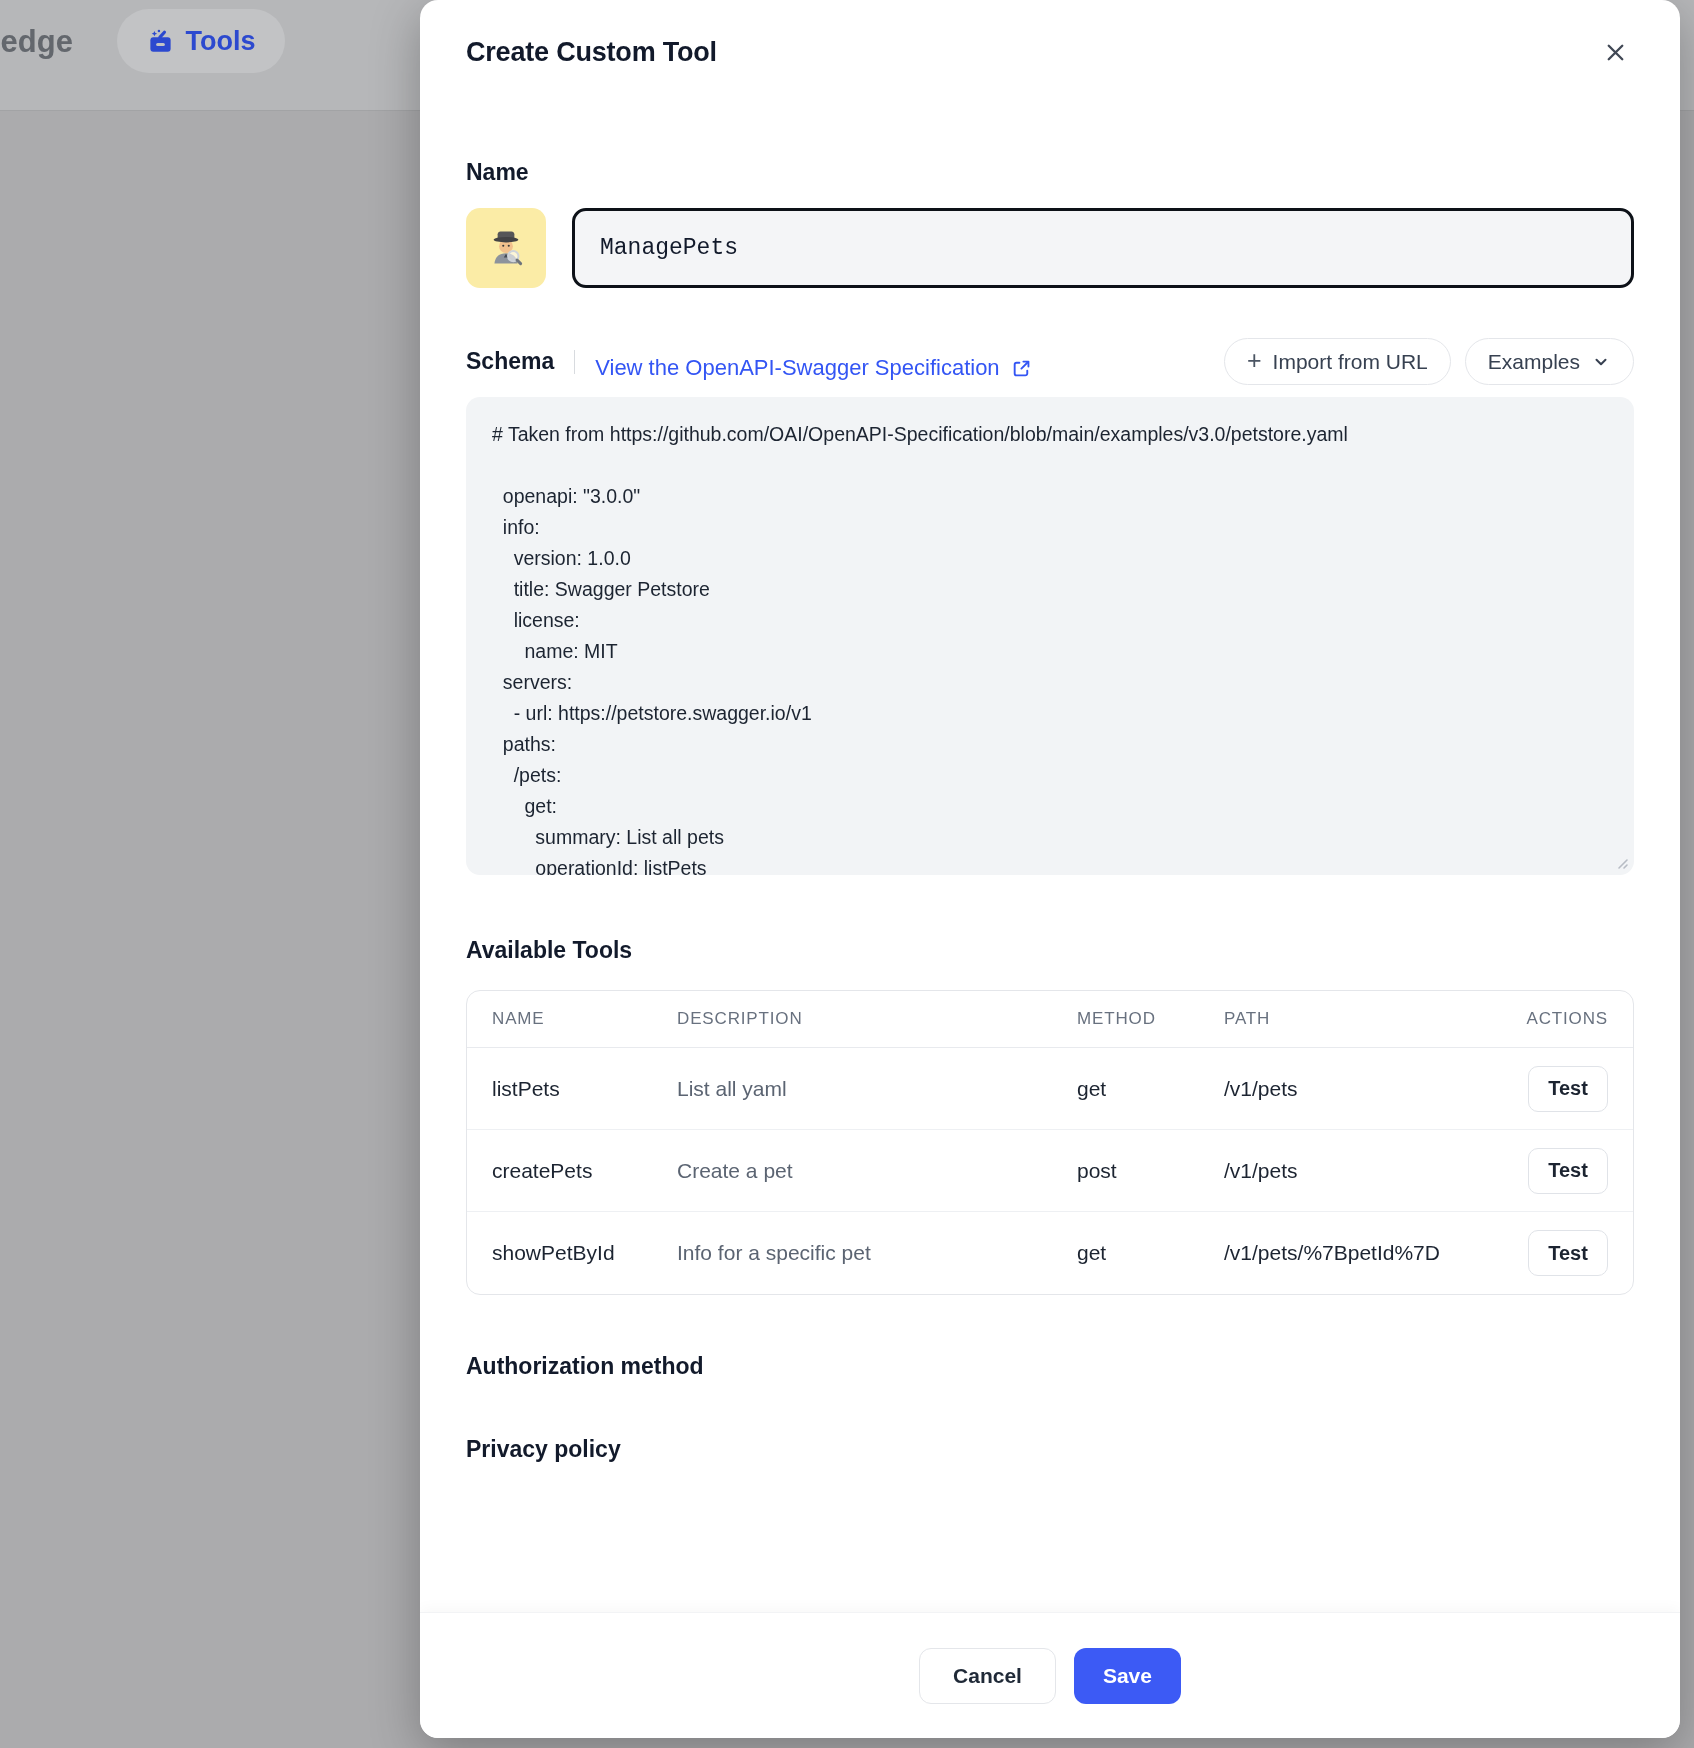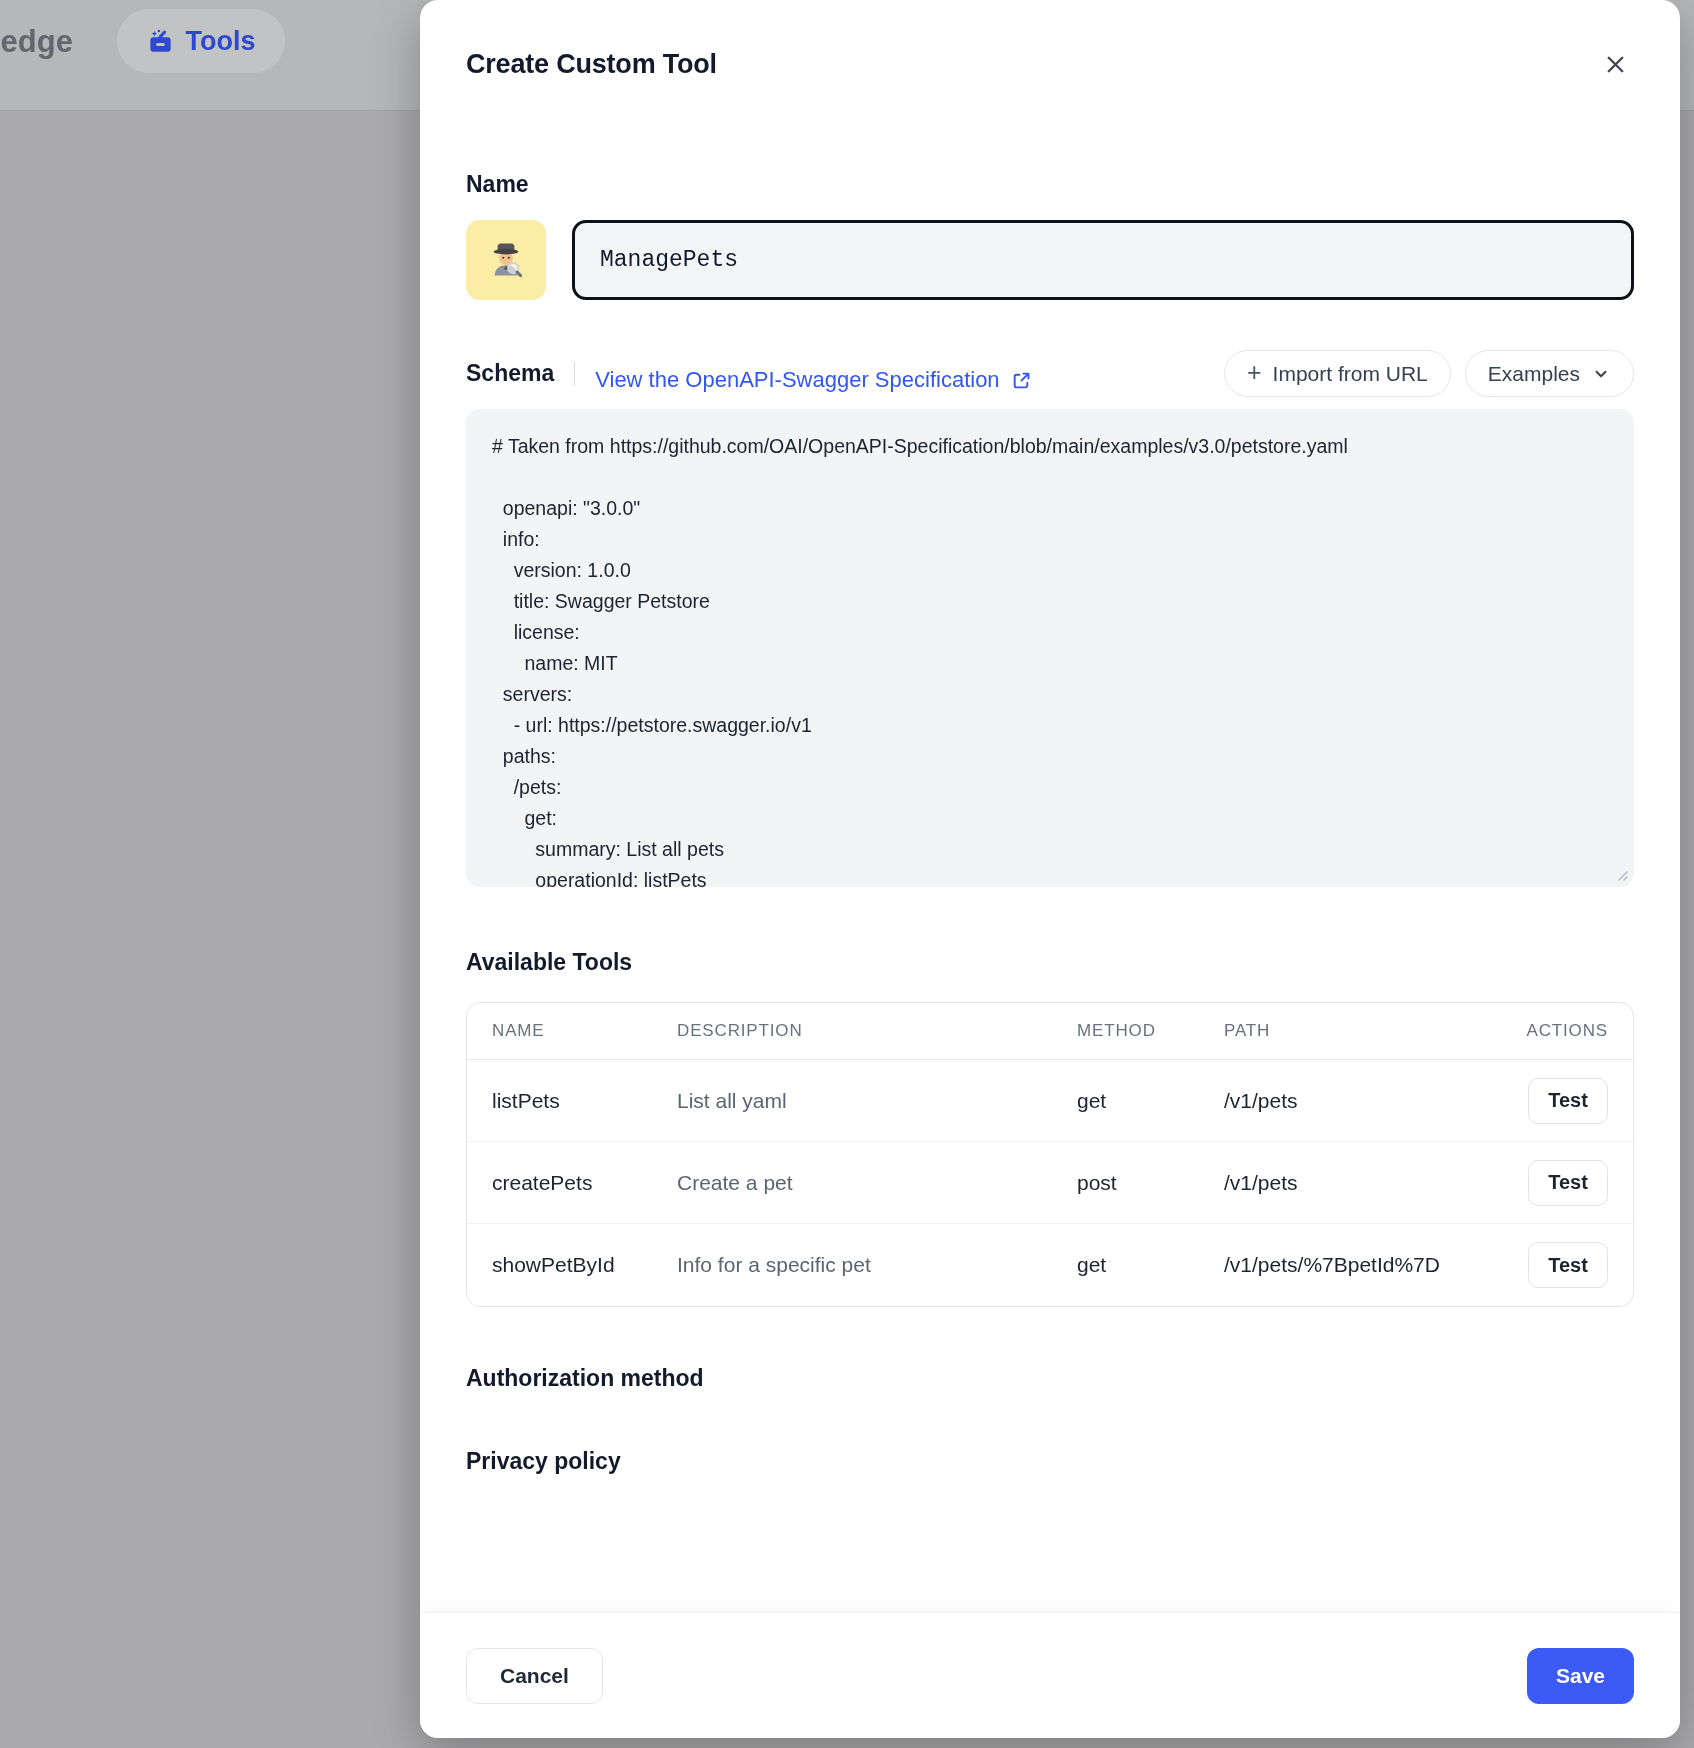--- a/index.html
+++ b/index.html
@@ -8,21 +8,21 @@
   .page { position:relative; width:1694px; height:1748px; background:#ababad; overflow:hidden; }
 
   
   .bg-topbar { position:absolute; top:0; left:0; right:0; height:111px; background:#b6b7b9; border-bottom:1px solid #a2a3a5; }
   .bg-nav-text { position:absolute; left:-8px; top:24px; font-size:31px; font-weight:600; color:#63676d; }
   .bg-tools-pill { position:absolute; left:117px; top:9px; width:168px; height:64px; border-radius:32px; background:#c2c3c5; display:flex; align-items:center; justify-content:center; gap:12px; cursor:pointer; }
   .bg-tools-pill span { font-size:27px; font-weight:700; color:#2c49cf; }
 
   
   .modal { position:absolute; left:420px; top:0; width:1260px; height:1738px; background:#ffffff; border-radius:18px; box-shadow:0 14px 50px rgba(0,0,0,.28); overflow:hidden; }
-  .modal-inner { position:relative; height:100%; padding:12px 46px; }
+  .modal-inner { position:relative; height:100%; padding:0 46px; }
 
   .modal-header { display:flex; align-items:center; justify-content:space-between; padding-top:33px; }
   .modal-title { font-size:27px; font-weight:700; color:#121a2b; letter-spacing:-.2px; }
   .close-btn { width:38px; height:38px; border:none; background:transparent; display:flex; align-items:center; justify-content:center; cursor:pointer; border-radius:8px; }
 
   .section-label { font-size:23px; font-weight:600; color:#121a2b; }
   .name-label { margin-top:88px; }
 
   .name-row { display:flex; gap:26px; margin-top:22px; }
   .emoji-tile { width:80px; height:80px; min-width:80px; border-radius:14px; background:#fbeca6; display:flex; align-items:center; justify-content:center; cursor:pointer; }
@@ -53,21 +53,21 @@
   .th-actions { justify-self:end; }
   .test-btn { width:80px; height:46px; border:1.5px solid #e0e3e8; border-radius:10px; background:#fff; font-size:20px; font-weight:600; color:#1c2431; font-family:inherit; cursor:pointer;margin-left:45px; }
 
   .auth-heading { margin-top:58px; }
   .none-row { margin-top:24px; height:72px; background:#f2f4f6; border-radius:14px; display:flex; align-items:center; padding:0 26px; cursor:pointer; }
   .none-value { font-size:22px; color:#121a2b; }
   .gear-wrap { margin-left:auto; display:flex; cursor:pointer; }
 
   .privacy-heading { margin-top:56px; }
 
-  .modal-footer { position:absolute; left:0; right:0; bottom:0; height:126px; background:#fff; border-top:1px solid #f2f3f5; box-shadow:0 -4px 14px rgba(16,24,40,.03); display:flex; align-items:center; justify-content:space-between; gap:18px; padding:0 46px; border-radius:0 0 18px 18px; }
+  .modal-footer { position:absolute; left:0; right:0; bottom:0; height:126px; background:#fff; border-top:1px solid #f2f3f5; box-shadow:0 -4px 14px rgba(16,24,40,.03); display:flex; align-items:center; justify-content:center; gap:18px; padding:0 46px; border-radius:0 0 18px 18px; }
   .cancel-btn { height:56px; padding:0 33px; border-radius:12px; border:1.5px solid #e4e6ea; background:#fff; font-size:21px; font-weight:600; color:#1f2937; font-family:inherit; cursor:pointer; }
   .save-btn { height:56px; padding:0 29px; border-radius:12px; border:none; background:#3c5af5; font-size:21px; font-weight:600; color:#fff; font-family:inherit; cursor:pointer; }
 </style>
 </head>
 <body>
 
 <div class="page">
 
   <div class="bg-topbar">
     <span class="bg-nav-text">ledge</span>

